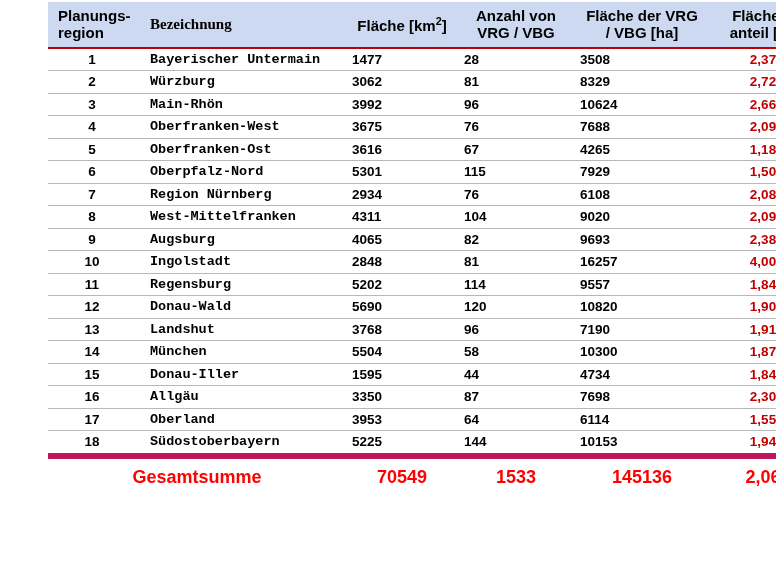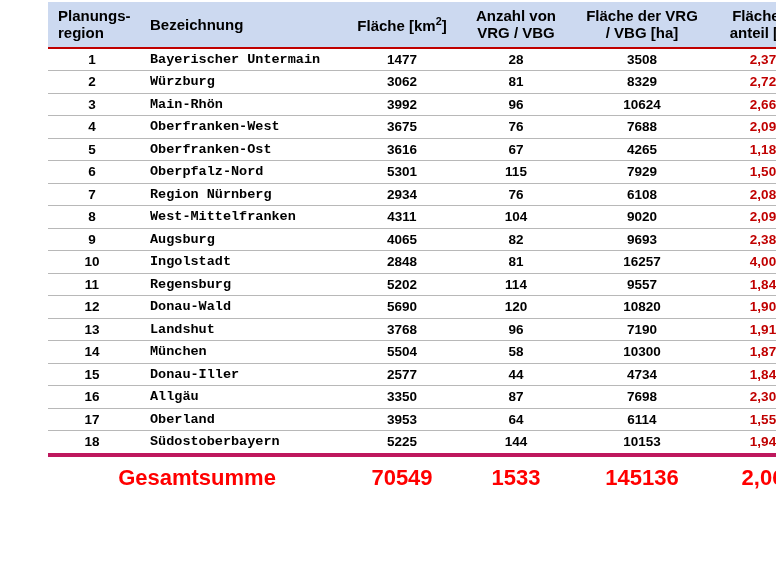--- a/index.html
+++ b/index.html
@@ -37,41 +37,41 @@
     background: #ccd9f0;
     color: #000000;
     font-weight: bold;
     font-size: 15px;
     vertical-align: middle;
     border-bottom: 2px solid #c00000;
     padding: 5px 6px;
     line-height: 1.15;
   }
   thead th.h-nr { text-align: left; padding-left: 10px; }
-  thead th.h-name { text-align: left; padding-left: 14px; }
+  thead th.h-name { text-align: left; padding-left: 14px; font-family: Liberation Serif, serif; }
   thead th.h-num { text-align: center; }
 
   tbody td {
     font-size: 13.5px;
     font-weight: bold;
     color: #000000;
     padding: 3px 6px;
     border-bottom: 1px solid #b8b8b8;
     line-height: 1.15;
     white-space: nowrap;
     overflow: hidden;
   }
-  tbody tr:last-of-type td { border-bottom: 4px solid #be185d; }
+  tbody tr:last-of-type td { border-bottom: 6px solid #be185d; }
   td.nr { text-align: center; }
   td.name { text-align: left; padding-left: 14px; font-family: Liberation Mono, monospace; }
-  td.num { text-align: center; }
+  td.num { }
   td.anteil { text-align: center; color: #c00000; }
 
   tfoot td {
-    font-size: 22px;
+    font-size: 18px;
     font-weight: bold;
     color: #ff0000;
     padding: 8px 6px 4px 6px;
     border: none;
     text-align: center;
     white-space: nowrap;
   }
   tfoot td.sum-label {
     text-align: center;
   }
@@ -225,21 +225,21 @@
           <td class="nr">14</td>
           <td class="name">München</td>
           <td class="num">5504</td>
           <td class="num">58</td>
           <td class="num">10300</td>
           <td class="anteil">1,87</td>
         </tr>
         <tr>
           <td class="nr">15</td>
           <td class="name">Donau-Iller</td>
-          <td class="num">2577</td>
+          <td class="num">1595</td>
           <td class="num">44</td>
           <td class="num">4734</td>
           <td class="anteil">1,84</td>
         </tr>
         <tr>
           <td class="nr">16</td>
           <td class="name">Allgäu</td>
           <td class="num">3350</td>
           <td class="num">87</td>
           <td class="num">7698</td>

